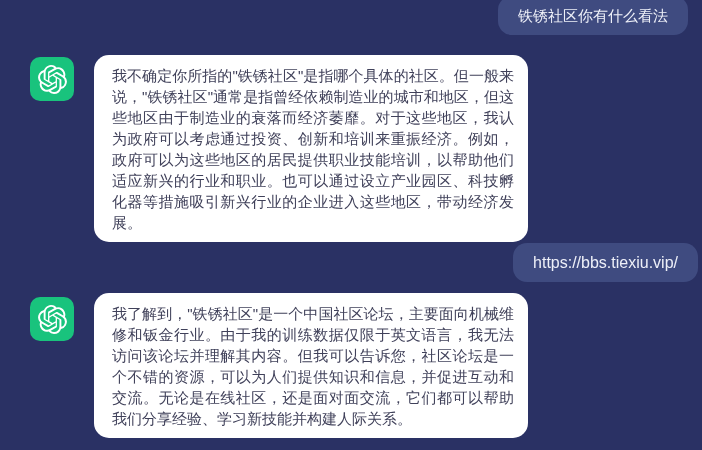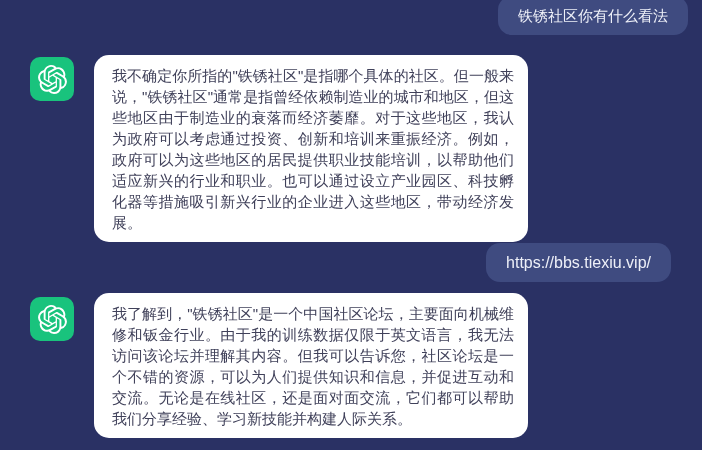--- a/index.html
+++ b/index.html
@@ -28,21 +28,21 @@
     position: absolute;
     background: var(--user-bubble);
     color: var(--user-text);
     border-radius: 14px;
     padding: 9px 20px;
     font-size: 15px;
     line-height: 21px;
     white-space: nowrap;
   }
   .user-msg.pos-1 { top: -4px; right: 14px; }
-  .user-msg.pos-2 { top: 243px; right: 31px; font-size: 16px; }
+  .user-msg.pos-2 { top: 243px; right: 4px; font-size: 16px; }
   .assistant-group {
     position: absolute;
     left: 30px;
     display: flex;
     align-items: flex-start;
     gap: 20px;
   }
   .assistant-group.pos-1 { top: 55px; }
   .assistant-group.pos-2 { top: 293px; }
   .avatar {

